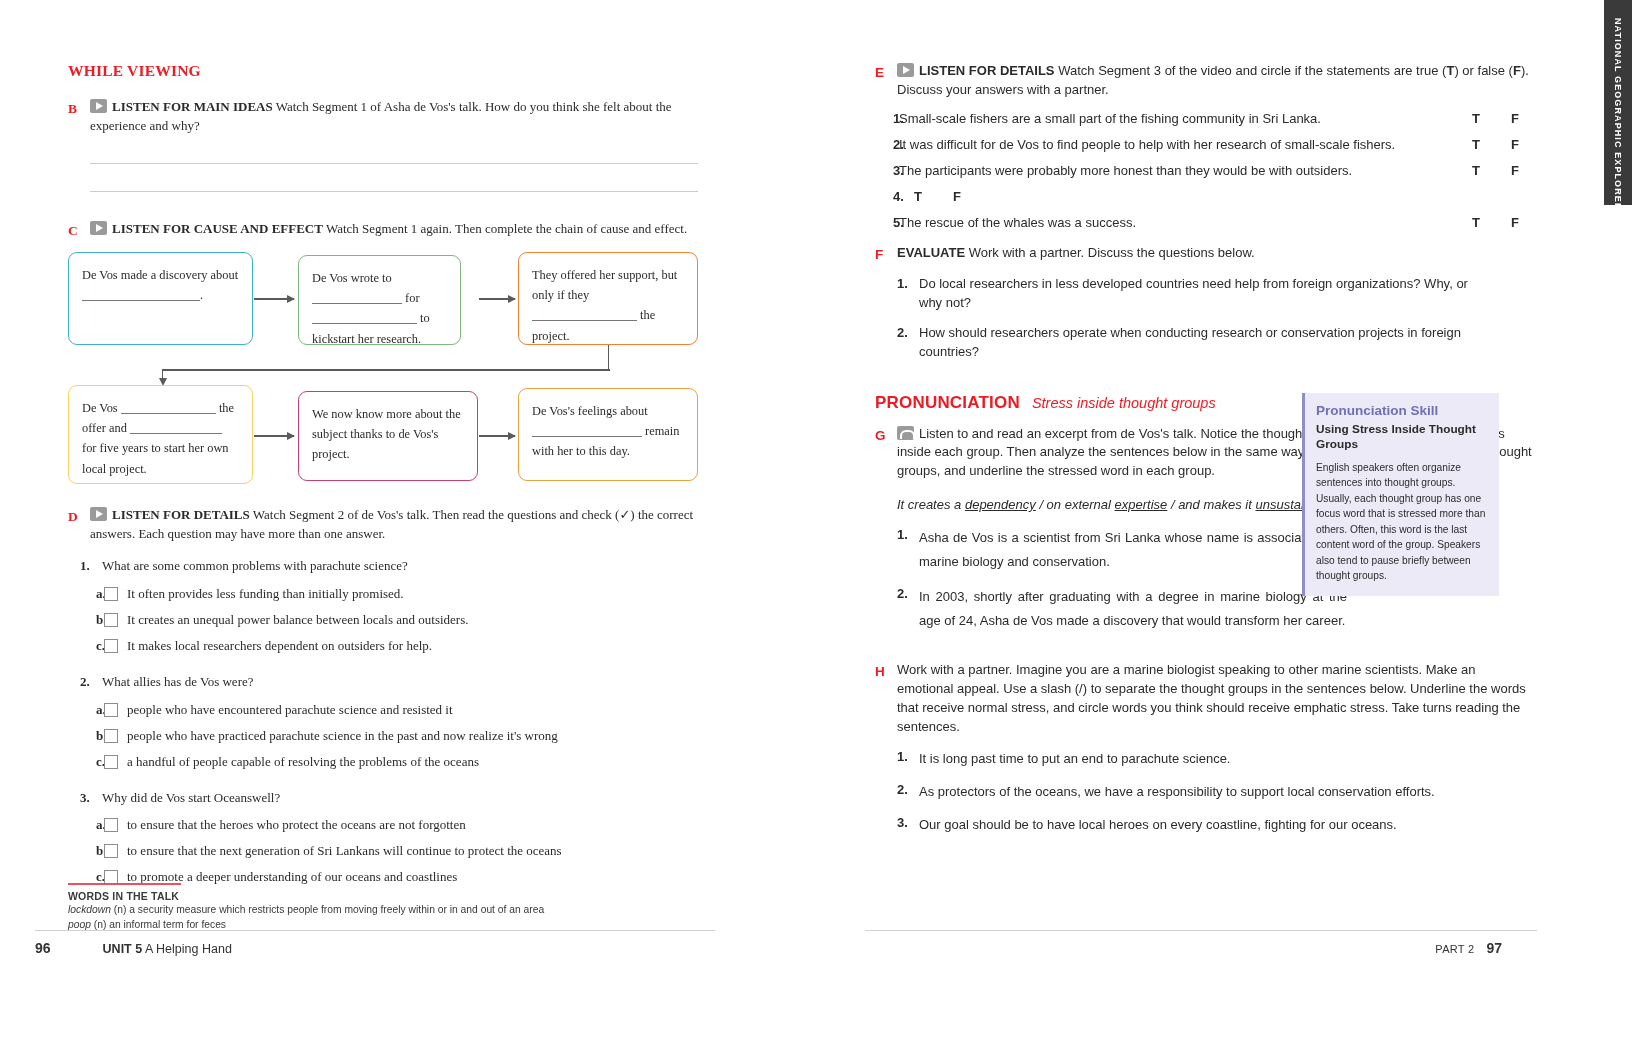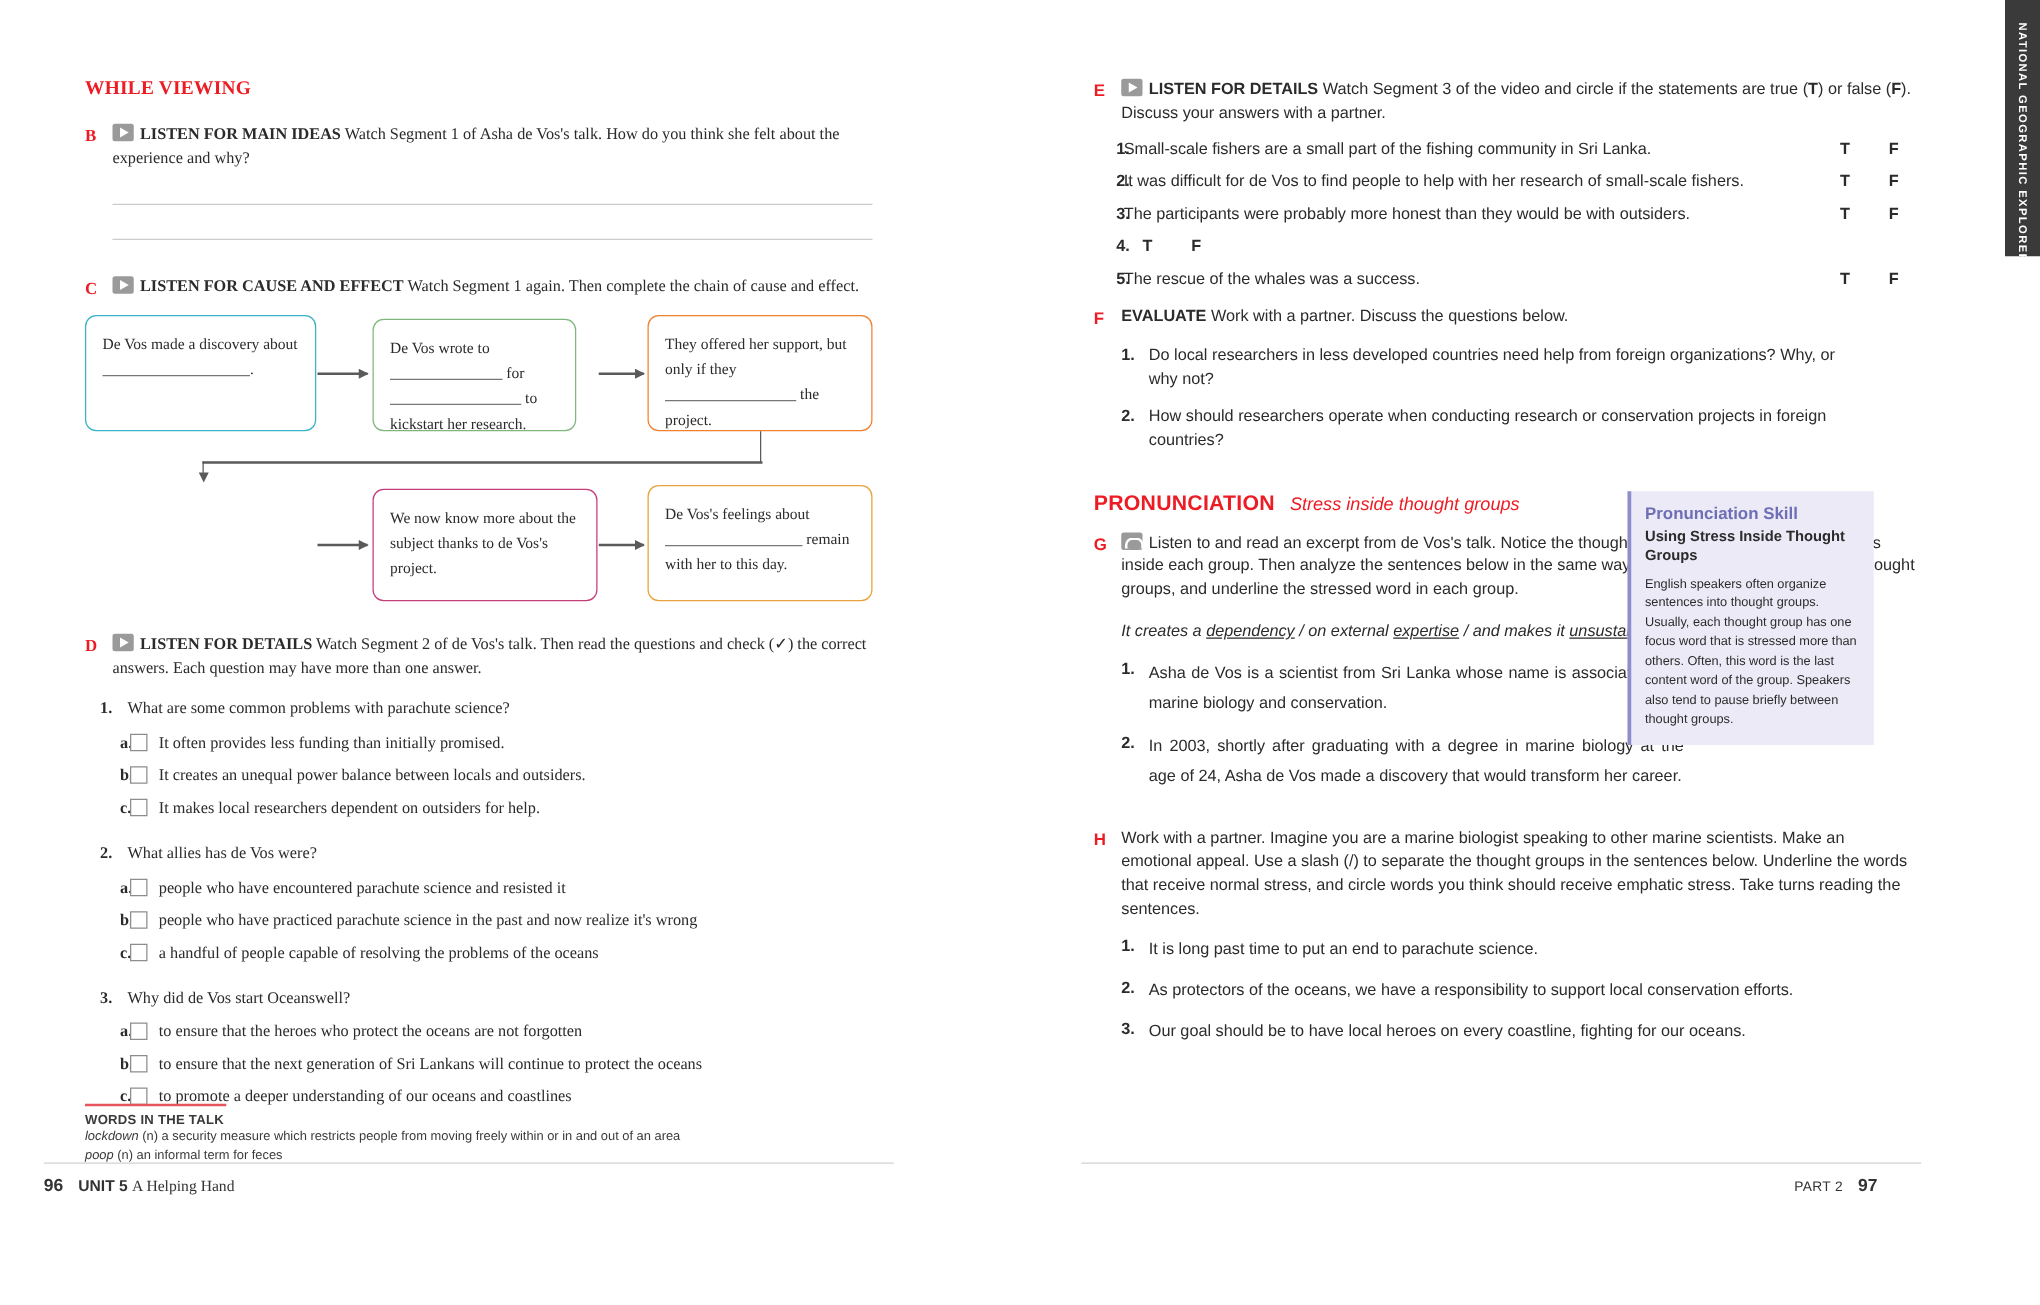--- a/index.html
+++ b/index.html
@@ -125,22 +125,22 @@
   .wit-title { font-size:10.5px; font-weight:bold; letter-spacing:.2px; margin-top:5px; color:#3a3a3a;}
   .wit-line { font-size:10.3px; line-height:1.42; color:#3a3a3a; margin-top:1px;}
   .wit-line i { font-style:italic; }
 
   
   .footer-rule { position:absolute; height:1px; background:#d2d2d2; }
   .footer-left {
     position:absolute; left:35px; top:940px; font-size:12.5px; color:#333;
   }
   .footer-left .pg { font-weight:bold; font-size:14px; margin-right:12px; }
-  .footer-left .unit { font-weight:bold; }
-  .footer-left .unit-name { font-weight:normal;font-family:Liberation Serif, serif; }
+  .footer-left .unit { font-weight:bold;margin-left:40px; }
+  .footer-left .unit-name { font-weight:normal; }
   .footer-right {
     position:absolute; right:130px; top:940px; font-size:12.5px; color:#333;
     display:flex; align-items:baseline;
   }
   .footer-right .part { font-size:11px; letter-spacing:.3px; margin-right:12px; }
   .footer-right .pg { font-weight:bold; font-size:14px; }
 
   
   .edge-tab {
     position:absolute; right:0; top:0; width:28px; height:205px;
@@ -225,20 +225,25 @@
           the project.
         </div>
 
         <div class="elbow" style="left:94px; top:93px; width:455px; height:40px;">
           <div class="seg" style="left:446px; top:0; width:1.4px; height:25px;"></div>
           <div class="seg" style="left:0px;  top:24px; width:448px; height:1.4px;"></div>
           <div class="seg" style="left:0px;  top:24px; width:1.4px; height:12px;"></div>
           <div class="head" style="left:-3px; top:33px;"></div>
         </div>
 
+        <div class="fbox" style="left:0px; top:133px; width:185px; height:99px; border-color:#f4d35e;">
+          De Vos <span class="blank" style="width:95px;"></span> the
+          offer and <span class="blank" style="width:92px;"></span>
+          for five years to start her own local project.
+        </div>
         <div class="arrow-h" style="left:186px; top:183px; width:40px;"></div>
 
         <div class="fbox" style="left:230px; top:139px; width:180px; height:90px; border-color:#c63d7b;">
           We now know more about the subject thanks to de Vos's project.
         </div>
         <div class="arrow-h" style="left:411px; top:183px; width:36px;"></div>
 
         <div class="fbox" style="left:450px; top:136px; width:180px; height:93px; border-color:#e8a33d;">
           De Vos's feelings about <span class="blank" style="width:110px;"></span> remain
           with her to this day.

